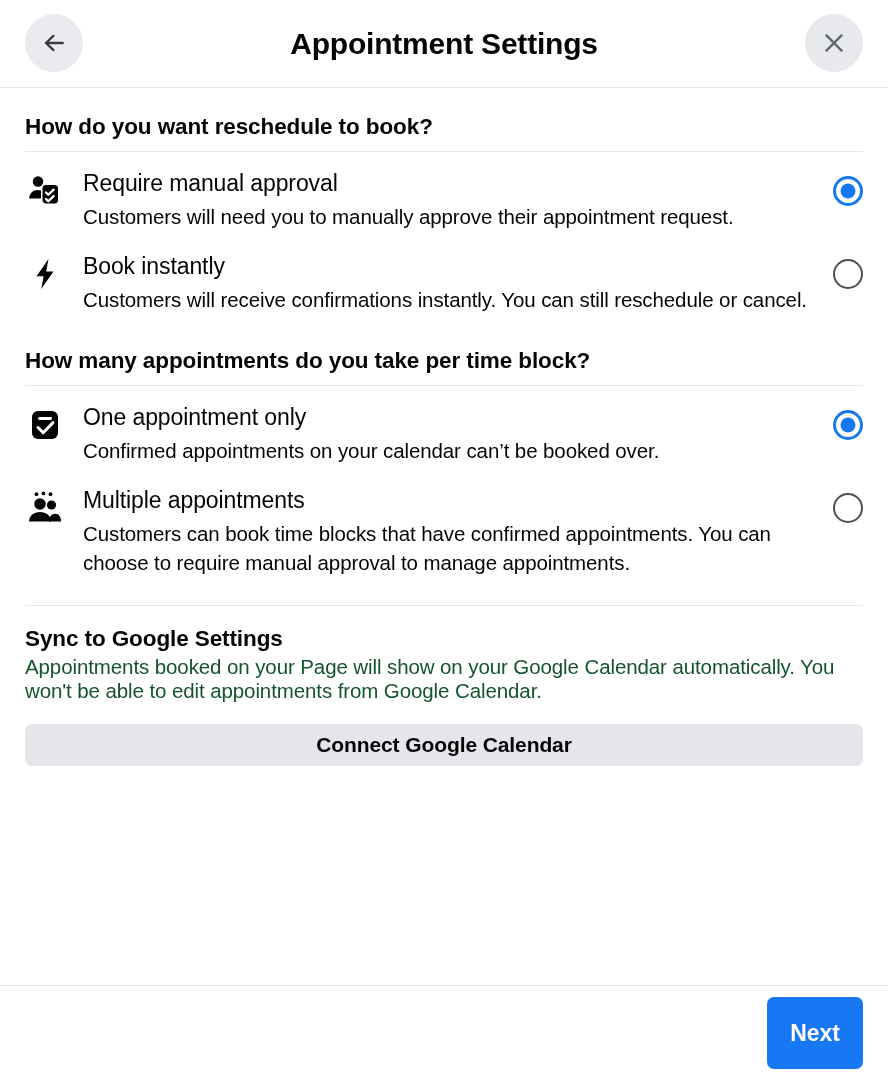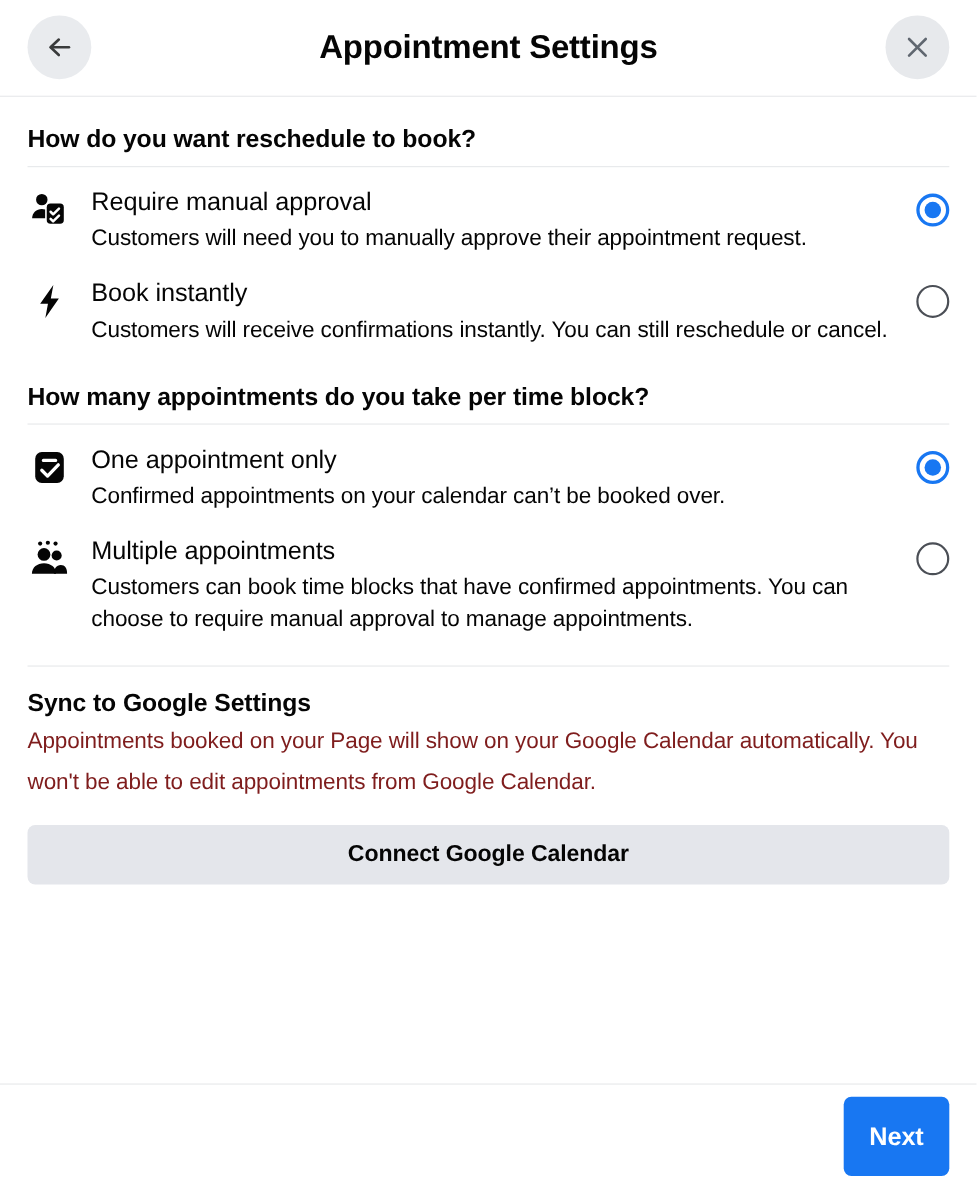--- a/index.html
+++ b/index.html
@@ -154,31 +154,31 @@
 
   .sync-title {
     font-size: 22.5px;
     font-weight: 700;
     color: #050505;
     letter-spacing: -0.1px;
   }
 
   .sync-desc {
     font-size: 20.5px;
-    line-height: 37px;
-    color: #7f1d1d;
+    line-height: 24px;
+    color: #14532d;
     margin-top: 3px;
     letter-spacing: -0.1px;
   }
 
   .connect-btn {
     display: block;
     width: 100%;
     margin-top: 21px;
-    height: 54px;
+    height: 42px;
     background: #e4e6eb;
     border: none;
     border-radius: 7px;
     font-family: "Liberation Sans", sans-serif;
     font-size: 21px;
     font-weight: 700;
     color: #050505;
     cursor: pointer;
     letter-spacing: -0.1px;
   }

